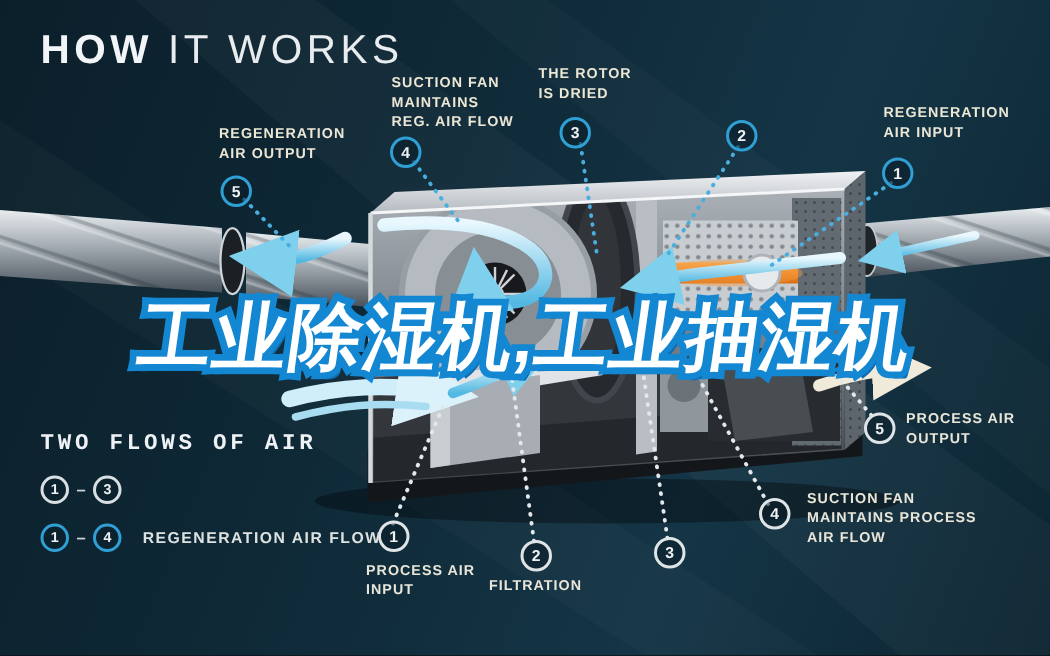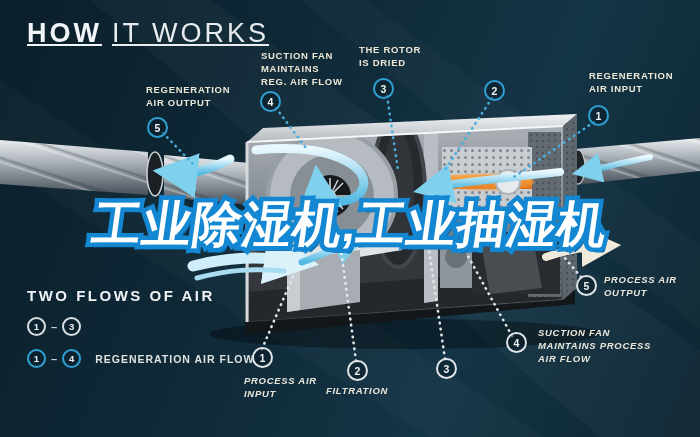--- a/index.html
+++ b/index.html
@@ -3,37 +3,37 @@
 <meta charset="utf-8">
 <style>
   html,body{margin:0;padding:0;background:#08141c;}
   #stage{
     position:relative;width:700px;height:437px;overflow:hidden;
     font-family:"Liberation Sans",sans-serif;
     background:linear-gradient(112deg,#0b1f2a 0%,#0f2937 38%,#143546 68%,#0d2531 100%);
   }
   #stage *{box-sizing:border-box;}
   
-  .title{position:absolute;left:27px;top:18px;color:#f1f5f7;font-size:27px;letter-spacing:3px;white-space:nowrap;text-decoration:underline;}
+  .title{position:absolute;left:27px;top:18px;color:#f1f5f7;font-size:27px;letter-spacing:3px;white-space:nowrap;}
   .title .b{font-weight:700;}
   .title .r{font-weight:300;margin-left:10px;opacity:.96;}
   
   .lbl{position:absolute;font-size:9.5px;font-weight:700;letter-spacing:.7px;
        line-height:1.35;white-space:pre-line;text-transform:uppercase;z-index:4;}
   .cream{color:#ece7d5;}
-  .whitey{color:#e9e6d9;font-style:italic;}
+  .whitey{color:#e9e6d9;}
   .badge{position:absolute;width:21px;height:21px;border-radius:50%;z-index:4;
          display:flex;align-items:center;justify-content:center;
          font-size:10.5px;font-weight:700;color:#eef2f4;
          background:rgba(11,29,40,.55);}
   .badge.blue{border:2px solid #2f9fd4;}
   .badge.white{border:2px solid #dfe4e7;}
   
   .legend{position:absolute;left:27px;top:287px;z-index:4;}
-  .legend-title{color:#eef2f4;font-size:15px;font-weight:700;letter-spacing:2.5px;margin-bottom:13px;}
+  .legend-title{color:#eef2f4;font-size:15px;font-weight:700;letter-spacing:2.5px;margin-bottom:13px;font-family:Liberation Mono, monospace;}
   .legend-row{display:flex;align-items:center;margin-bottom:13px;}
   .lc{width:19px;height:19px;border-radius:50%;display:flex;align-items:center;justify-content:center;
       font-size:9.5px;font-weight:700;color:#eef2f4;background:rgba(11,29,40,.4);}
   .lc.white{border:2px solid #d9dfe2;}
   .lc.blue{border:2px solid #2f9fd4;}
   .ldash{color:#cfd6da;font-weight:700;margin:0 5px;font-size:11px;}
   .llabel{color:#dde2e0;font-size:10.5px;font-weight:700;letter-spacing:1px;margin-left:14px;}
   
   .overlay{position:absolute;left:50%;top:225px;transform:translate(-50%,-50%) skewX(-8deg);
            z-index:9;white-space:nowrap;font-size:49px;font-weight:700;letter-spacing:1px;

